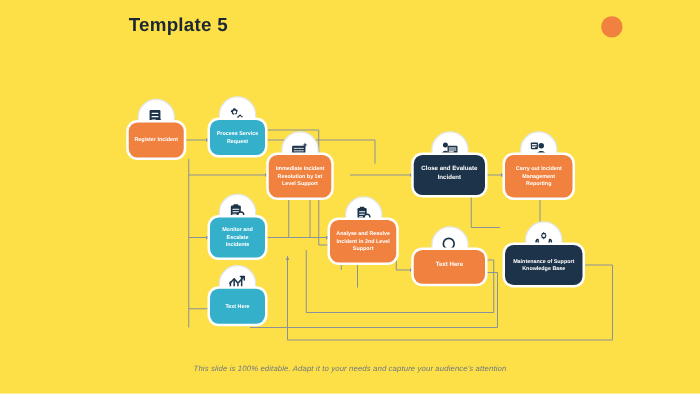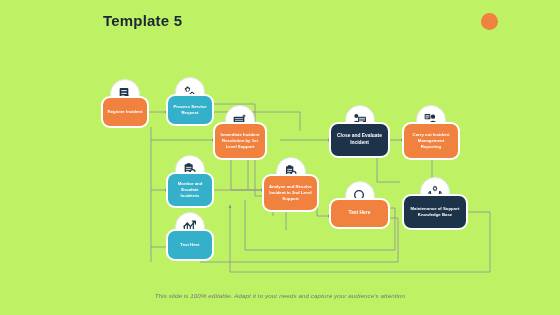--- a/index.html
+++ b/index.html
@@ -2,21 +2,21 @@
 <html><head>
 <meta charset="utf-8">
 <style>
   * { box-sizing: border-box; margin: 0; padding: 0; }
   html, body {
     width: 560px; height: 315px;
     background: #ffffff;
     font-family: "Liberation Sans", sans-serif;
     overflow: hidden;
   }
-  #slide { position: relative; width: 560px; height: 315px; background: #bef264; }
+  #slide { position: relative; width: 560px; height: 315px; background: #fde047; }
 
   #page-title {
     position: absolute; left: 103px; top: 12px;
     font-size: 15px; font-weight: 700; color: #1b2733;
     letter-spacing: .2px;
   }
   #accent-dot {
     position: absolute; right: 62px; top: 13px;
     width: 17px; height: 17px; border-radius: 50%;
     background: #F0813F;

